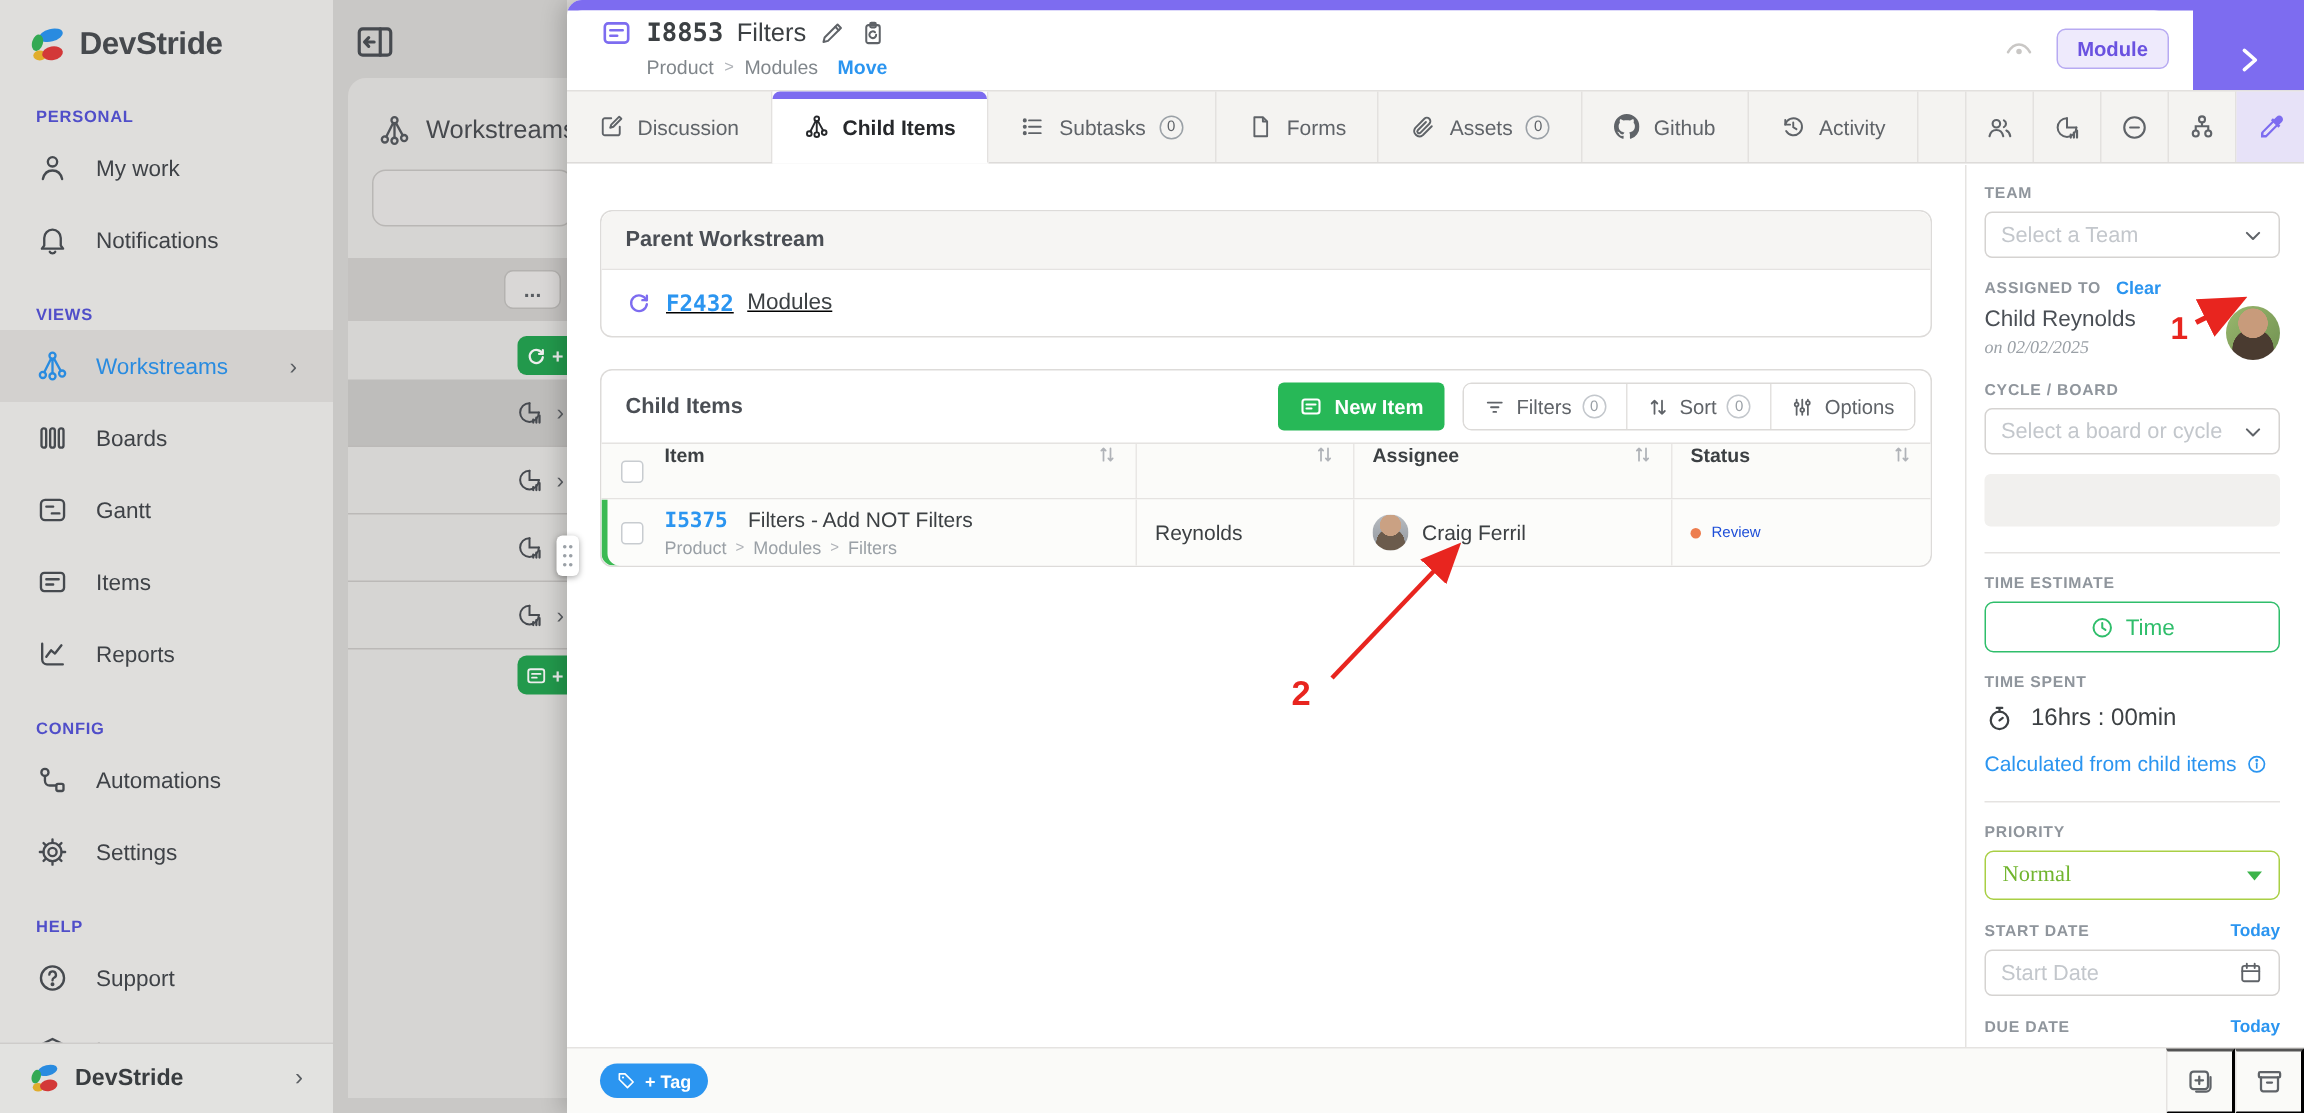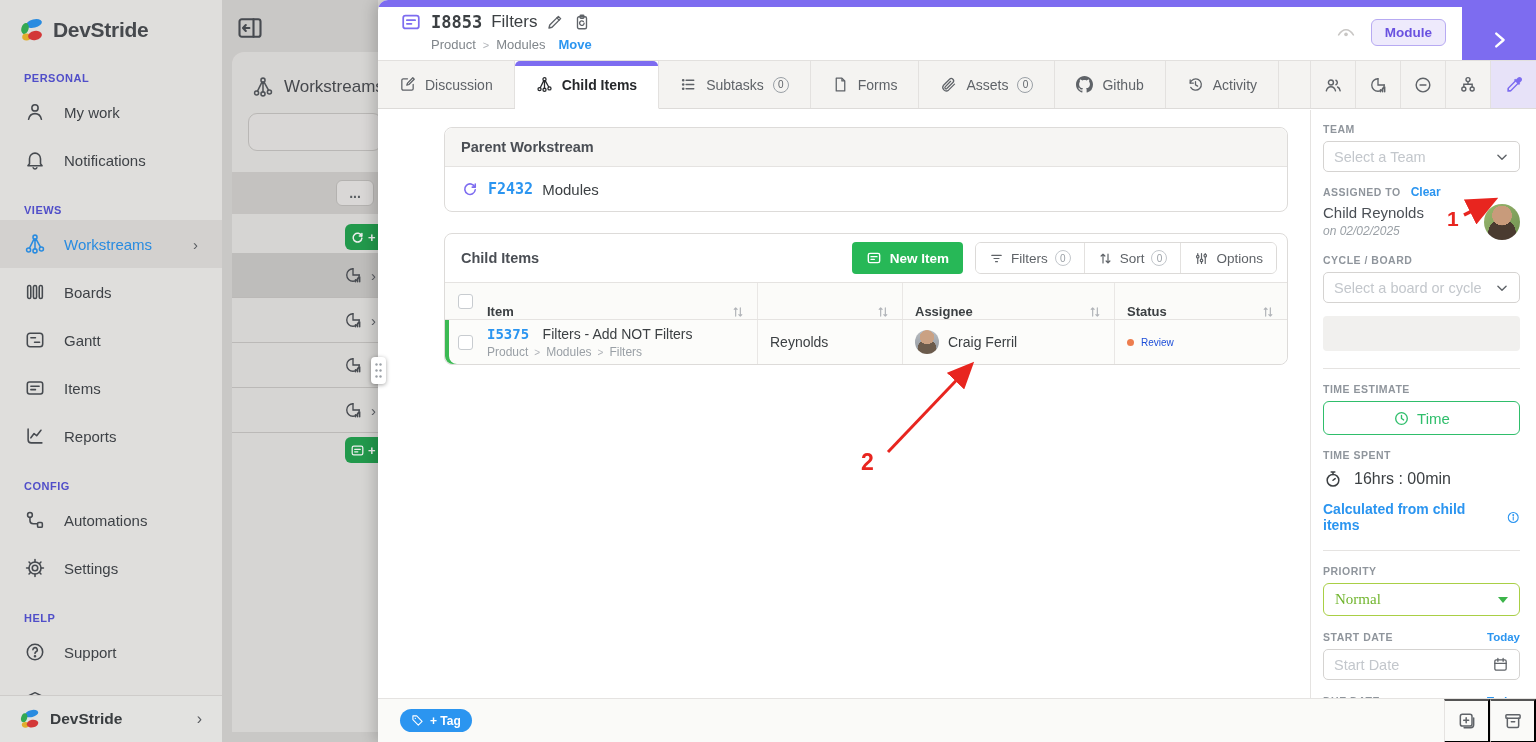--- a/index.html
+++ b/index.html
@@ -70,24 +70,24 @@
   .tab.active::before { content:""; position:absolute; left:0; right:0; top:0; height:5px; background:#7d6cf0; border-radius:6px 6px 0 0; }
   .tab .badge { width:16px; height:16px; border:1px solid #9aa0a6; border-radius:50%; font-size:10px; color:#5f6368; display:flex; align-items:center; justify-content:center; font-weight:400; }
   .tabs-spacer { flex:1; border-right:1px solid #e3e1df; }
   .tab-iconbtn { width:45px; display:flex; align-items:center; justify-content:center; border-right:1px solid #e3e1df; color:#5f6368; cursor:pointer; }
   .tab-iconbtn:last-child { border-right:none; }
   .tab-iconbtn .ic { width:20px; height:20px; }
   .tab-iconbtn.active { background:#e7e2f8; color:#7d6cf0; }
 
   
   .m-body { position:absolute; left:0; top:110px; right:0; bottom:44px; display:flex; overflow:hidden; }
-  .m-main { flex:1; padding:17px 22px; overflow:hidden;margin-left:44px; }
+  .m-main { flex:1; padding:30px 22px; overflow:hidden; }
   .card { border:1px solid #dddbd9; border-radius:8px; background:#fff; }
   .pw-head { padding:11px 16px; background:#f6f5f3; border-bottom:1px solid #e5e3e1; border-radius:8px 8px 0 0; font-size:14.5px; font-weight:700; color:#4a4e54; }
-  .pw-row { padding:13px 16px; display:flex; align-items:center; gap:9px; cursor:pointer; }
+  .pw-row { padding:13px 16px; display:flex; gap:9px; cursor:pointer;text-decoration:underline; }
   .pw-row .ic { width:18px; height:18px; color:#7d6cf0; }
   .pw-id { font-size:15px; font-weight:700; color:#2b95f0; }
   .pw-name { font-size:15px; color:#3c4043; }
 
   .ci-card { margin-top:21px; }
   .ci-head { display:flex; align-items:center; padding:8px 10px 8px 16px; }
   .ci-title { font-size:14.5px; font-weight:700; color:#4a4e54; flex:1; }
   .btn-newitem { display:flex; align-items:center; gap:8px; background:#27b857; border:none; border-radius:4px; color:#fff; font-size:13.5px; font-weight:700; padding:8px 14px; margin-right:12px; cursor:pointer; }
   .btn-newitem .ic { width:16px; height:16px; }
   .btn-group { display:flex; border:1px solid #dcdad8; border-radius:6px; overflow:hidden; }
@@ -97,21 +97,21 @@
   .btn-group .badge { width:16px; height:16px; border:1px solid #c3c7cc; border-radius:50%; font-size:10px; color:#9aa0a6; display:flex; align-items:center; justify-content:center; }
 
   .tbl-head { display:flex; background:#fbfbf9; border-top:1px solid #e5e3e1; border-bottom:1px solid #e5e3e1; height:38px; align-items:center; }
   .tbl-row { display:flex; height:44px; align-items:center; background:#fcfcfa; box-shadow:inset 4px 0 0 #3cba54; border-radius:0 0 8px 8px; cursor:pointer; }
   .c-check { flex:0 0 40px; display:flex; justify-content:center; }
   .checkbox { width:15px; height:15px; border:1px solid #c8ccd0; border-radius:3px; background:#fff; cursor:pointer; }
   .c-item { flex:1; padding:0 12px 0 2px; border-right:1px solid #e9e7e5; height:100%; display:flex; flex-direction:column; justify-content:center; }
   .c-col2 { flex:0 0 145px; padding:0 12px; border-right:1px solid #e9e7e5; height:100%; display:flex; align-items:center; }
   .c-assignee { flex:0 0 212px; padding:0 12px; border-right:1px solid #e9e7e5; height:100%; display:flex; align-items:center; gap:9px; }
   .c-status { flex:0 0 172px; padding:0 12px; height:100%; display:flex; align-items:center; gap:7px; }
-  .th { font-size:13px; font-weight:700; color:#3c4043; display:flex; align-items:flex-end; justify-content:space-between; }
+  .th { font-size:13px; font-weight:700; color:#3c4043; display:flex; align-items:flex-start; justify-content:space-between; }
   .sort-ic { width:14px; height:14px; color:#b0b3b8; }
   .row-id { font-size:14px; font-weight:700; color:#2b95f0; margin-right:9px; }
   .row-title { font-size:14px; color:#3c4043; }
   .row-crumbs { display:flex; gap:6px; align-items:center; font-size:12px; color:#9aa0a6; margin-top:2px; }
   .row-crumbs .sep { font-size:10px; color:#b0b3b8; }
   .cell-text { font-size:14px; color:#3c4043; }
   .avatar-sm { width:24px; height:24px; border-radius:50%; flex:0 0 24px;
     background: radial-gradient(circle at 50% 30%, #caa183 0 34%, transparent 35%),
                 radial-gradient(circle at 50% 78%, #6b5b4c 0 42%, transparent 43%),
                 linear-gradient(#b9bdc2, #8f959c); }
@@ -121,35 +121,35 @@
   
   .m-right { flex:0 0 226px; border-left:1px solid #e5e3e1; padding:13px 16px 0 12px; overflow:hidden; background:#fff; }
   .rp-label { font-size:10.5px; font-weight:700; color:#8f959c; letter-spacing:.5px; margin-bottom:6px; }
   .rp-select { height:31px; border:1px solid #d5d3d1; border-radius:5px; display:flex; align-items:center; justify-content:space-between; padding:0 10px; background:#fff; cursor:pointer; }
   .rp-select .ph { font-size:14.5px; color:#c3c7cc; }
   .rp-select .ic { width:14px; height:14px; color:#5f6368; }
   .rp-assigned-head { display:flex; align-items:center; gap:10px; margin-top:13px; }
   .rp-clear { font-size:12px; font-weight:700; color:#2b95f0; cursor:pointer; }
   .rp-assigned-row { display:flex; align-items:flex-start; margin-top:5px; }
   .rp-name { font-size:15px; color:#4a4f55; }
-  .rp-date { font-size:12px; font-style:italic; color:#9aa0a6; margin-top:3px; }
+  .rp-date { font-size:12px; font-style:italic; color:#9aa0a6; margin-top:3px;font-family:Liberation Serif, serif; }
   .rp-grow { flex:1; }
   .avatar-lg { width:36px; height:36px; border-radius:50%; flex:0 0 36px;
     background: radial-gradient(circle at 50% 32%, #c89b7b 0 32%, transparent 33%),
                 radial-gradient(circle at 50% 80%, #4a3b30 0 40%, transparent 41%),
                 linear-gradient(135deg, #9ab86e, #6f9050); }
   .rp-grayblock { height:35px; background:#f1f0ee; border-radius:4px; margin-top:13px; }
   .rp-hr { border-top:1px solid #e5e3e1; margin:17px 0 0 0; }
   .rp-mt { margin-top:14px; }
   .btn-time { height:34px; width:100%; border:1.5px solid #2fbe6b; border-radius:6px; background:#fff; color:#2fbe6b; font-size:15px; display:flex; align-items:center; justify-content:center; gap:7px; cursor:pointer; }
   .btn-time .ic { width:17px; height:17px; }
   .rp-timespent { display:flex; align-items:center; gap:11px; margin-top:8px; color:#3c4043; }
   .rp-timespent .ic { width:20px; height:20px; color:#3c4043; }
   .rp-timespent .val { font-size:16px; }
-  .rp-calc { display:flex; align-items:center; gap:6px; margin-top:12px; font-size:14px; font-weight:700; color:#2b95f0; cursor:pointer; }
+  .rp-calc { display:flex; align-items:center; gap:6px; margin-top:12px; font-size:14px; font-weight:400; color:#2b95f0; cursor:pointer; }
   .rp-calc .ic { width:15px; height:15px; }
   .rp-priority { height:33px; border:1.5px solid #a9cf45; border-radius:6px; display:flex; align-items:center; justify-content:space-between; padding:0 11px; cursor:pointer; }
   .rp-priority .val { font-size:15px; color:#71b52e;font-family:Liberation Serif, serif; }
   .rp-priority .caret { width:0; height:0; border-left:5px solid transparent; border-right:5px solid transparent; border-top:6px solid #3cb44a; }
   .rp-daterow { display:flex; align-items:center; justify-content:space-between; margin-top:15px; margin-bottom:6px; }
   .rp-today { font-size:11.5px; font-weight:700; color:#2b95f0; cursor:pointer; }
   .rp-dateinput { height:31px; border:1px solid #d5d3d1; border-radius:5px; display:flex; align-items:center; justify-content:space-between; padding:0 10px; cursor:text; }
   .rp-dateinput .ph { font-size:14.5px; color:#c3c7cc; }
   .rp-dateinput .ic { width:17px; height:17px; color:#5f6368; }
 

